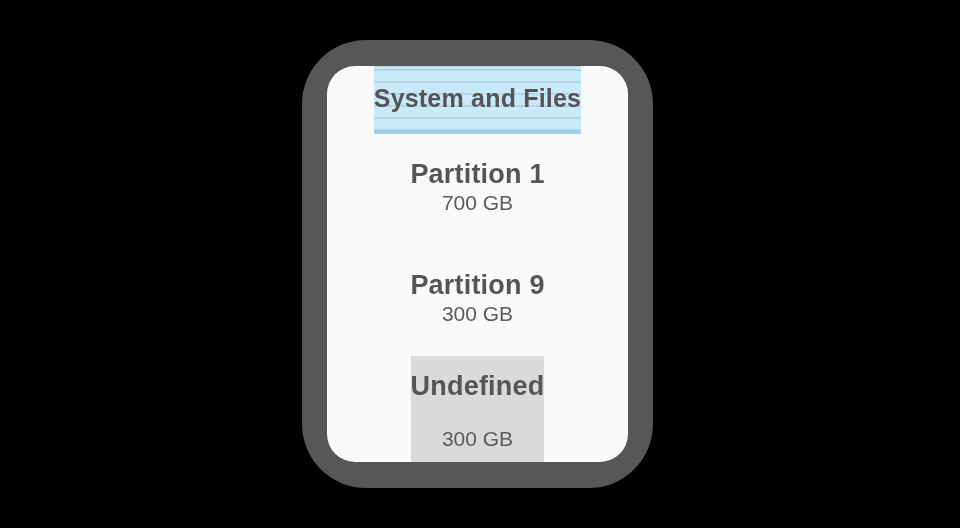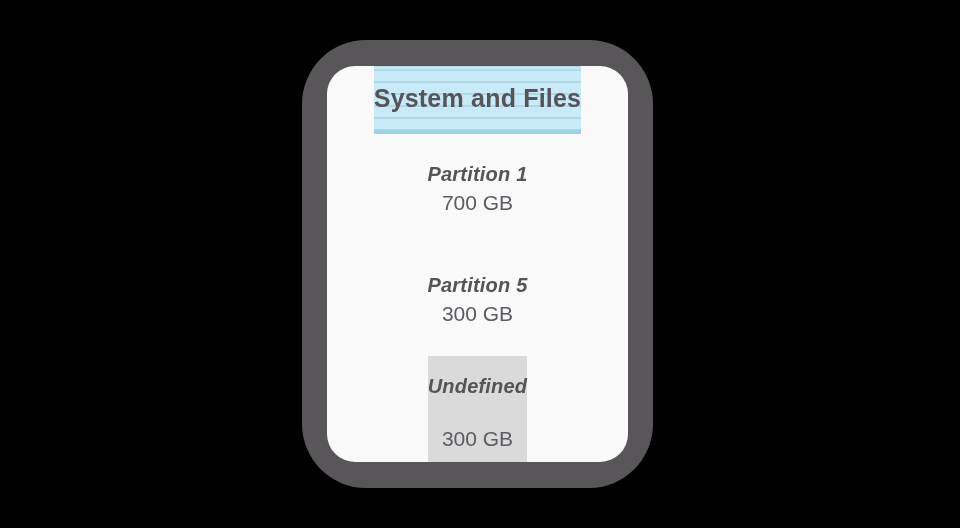--- a/index.html
+++ b/index.html
@@ -79,26 +79,25 @@
   }
   .section.p1 { flex: none; height: 97px; }
   .section.p2 { flex: none; height: 115px; }
   .section.undef {
     flex: 1;
     background: var(--undefined_bg);
     padding-top: 4px;
     gap: 24px;
   }
   .sec-title {
-    font-size: 20px;
+    font-size: 27px;
     font-weight: bold;
     color: var(--text_dark);
     line-height: 30px;
     letter-spacing: 0.2px;
-    font-style: italic;
   }
   .sec-size {
     font-size: 21px;
     color: var(--text_value);
     line-height: 27px;
   }
   .divider {
     flex: none;
     height: 5px;
     background-color: var(--section_bg);
@@ -121,21 +120,21 @@
       </div>
 
       <div class="section p1">
         <span class="sec-title">Partition 1</span>
         <span class="sec-size">700 GB</span>
       </div>
 
       <div class="divider"></div>
 
       <div class="section p2">
-        <span class="sec-title">Partition 5</span>
+        <span class="sec-title">Partition 9</span>
         <span class="sec-size">300 GB</span>
       </div>
 
       <div class="divider"></div>
 
       <div class="section undef">
         <span class="sec-title">Undefined</span>
         <span class="sec-size">300 GB</span>
       </div>
 

